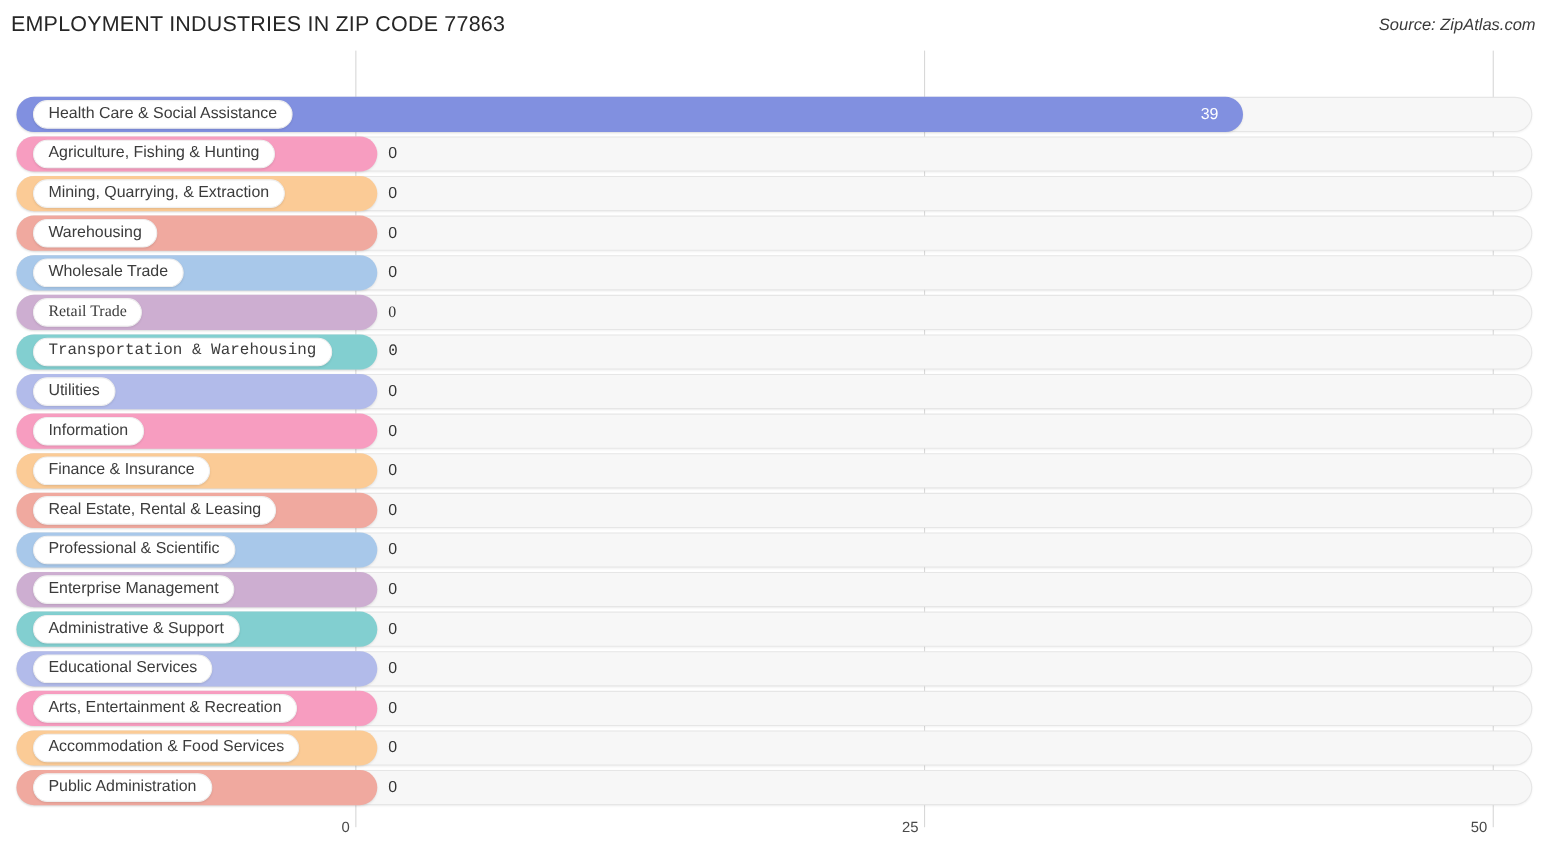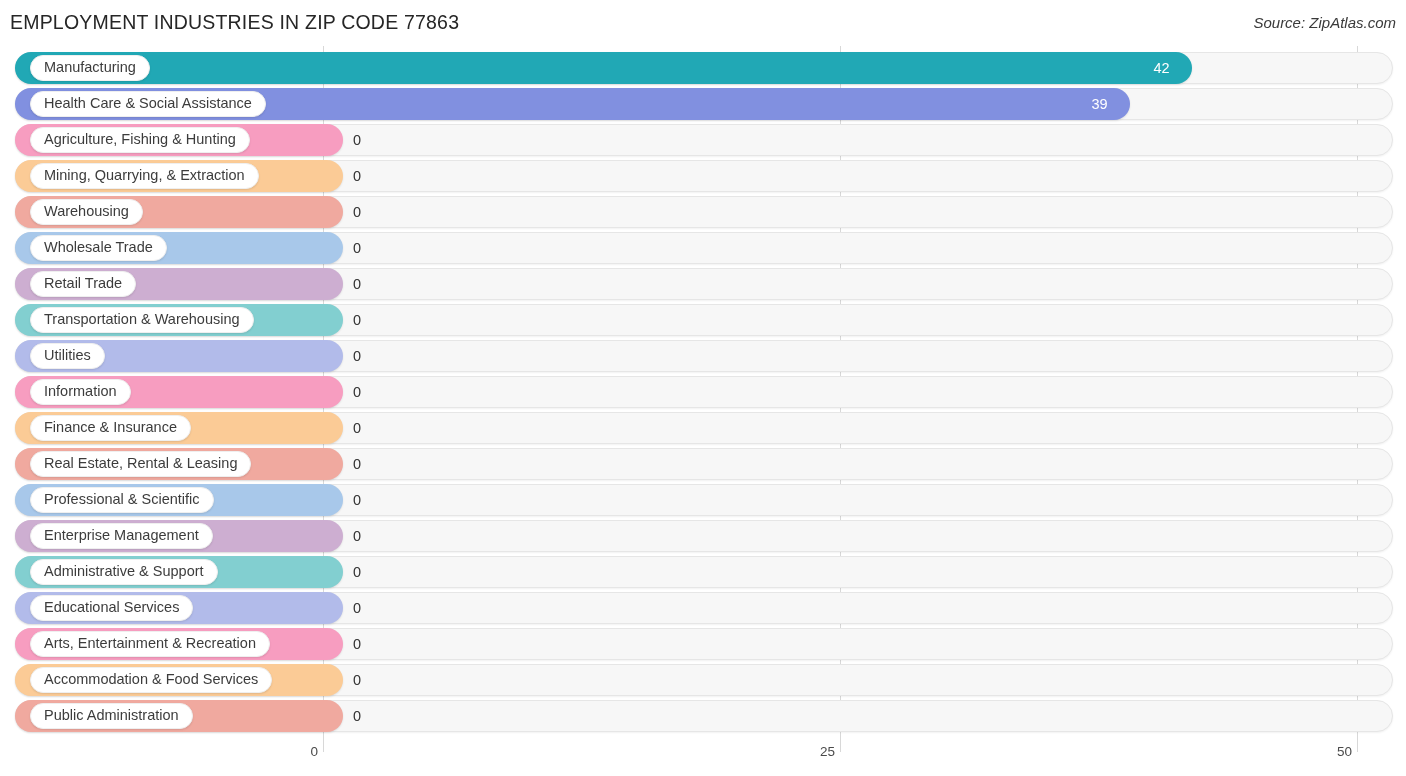--- a/index.html
+++ b/index.html
@@ -104,28 +104,20 @@
     <div class="chart-source">Source: ZipAtlas.com</div>
   </div>
 
   <div class="plot">
     <div class="gridlines" id="gridlines">
         <div class="gridline" style="left: 323px;"></div>
         <div class="gridline" style="left: 840px;"></div>
         <div class="gridline" style="left: 1357px;"></div>
       </div>
     <div class="rows" id="rows">
-        <div class="row" style="top: 6px; width: 1406px;">
-          <div class="track"></div>
-          <div class="bar" style="width: 1176.56px; background: rgb(33, 168, 181);"></div>
-          <div class="pill">
-            <span class="pill-label">Manufacturing</span>
-          </div>
-          <div class="val-in" style="left: 1153.56px;">42</div>
-        </div>
         <div class="row" style="top: 42px; width: 1406px;">
           <div class="track"></div>
           <div class="bar" style="width: 1114.52px; background: rgb(129, 144, 224);"></div>
           <div class="pill">
             <span class="pill-label">Health Care &amp; Social Assistance</span>
           </div>
           <div class="val-in" style="left: 1091.52px;">39</div>
         </div>
         <div class="row" style="top: 78px; width: 1406px;">
           <div class="track"></div>
@@ -152,29 +144,29 @@
           <div class="val-out" style="left: 353px;">0</div>
         </div>
         <div class="row" style="top: 186px; width: 1406px;">
           <div class="track"></div>
           <div class="bar" style="width: 328px; background: rgb(168, 200, 234);"></div>
           <div class="pill">
             <span class="pill-label">Wholesale Trade</span>
           </div>
           <div class="val-out" style="left: 353px;">0</div>
         </div>
-        <div class="row" style="top: 222px; width: 1406px;">
+        <div class="row" style="top: 222px; width: 1406px; font-family: Liberation Serif, serif;">
           <div class="track"></div>
           <div class="bar" style="width: 328px; background: rgb(205, 174, 209);"></div>
           <div class="pill">
             <span class="pill-label">Retail Trade</span>
           </div>
           <div class="val-out" style="left: 353px;">0</div>
         </div>
-        <div class="row" style="top: 258px; width: 1116px;">
+        <div class="row" style="top: 258px; width: 1116px; font-family: Liberation Mono, monospace;">
           <div class="track"></div>
           <div class="bar" style="width: 328px; background: rgb(130, 207, 208);"></div>
           <div class="pill">
             <span class="pill-label">Transportation &amp; Warehousing</span>
           </div>
           <div class="val-out" style="left: 353px;">0</div>
         </div>
         <div class="row" style="top: 294px; width: 1406px;">
           <div class="track"></div>
           <div class="bar" style="width: 328px; background: rgb(178, 187, 234);"></div>

